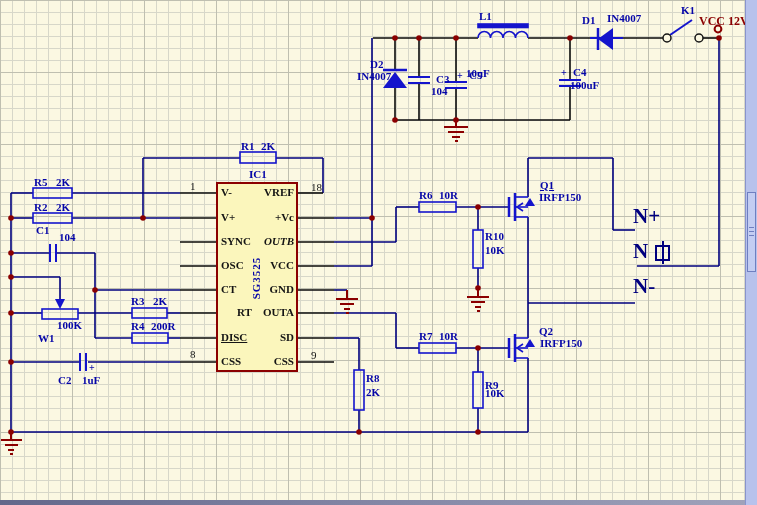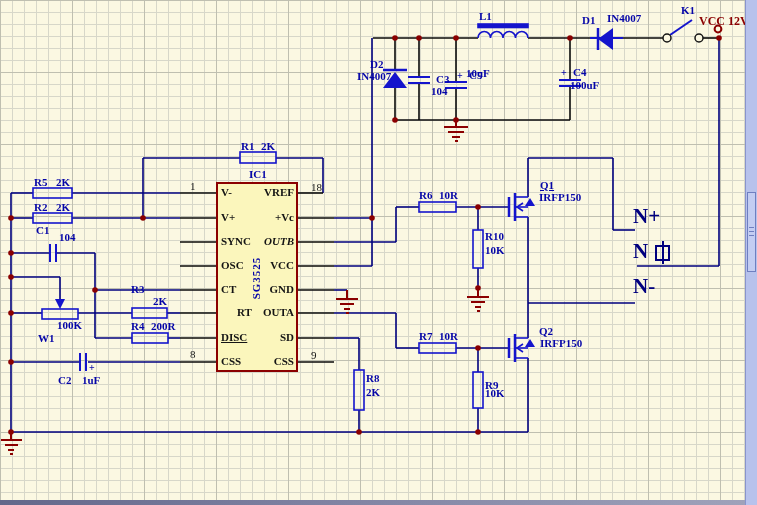--- a/index.html
+++ b/index.html
@@ -277,21 +277,21 @@
   <span class="lbl" style="left:241px;top:141px;">R1</span>
   <span class="lbl" style="left:261px;top:141px;">2K</span>
   <span class="lbl" style="left:34px;top:177px;">R5</span>
   <span class="lbl" style="left:56px;top:177px;">2K</span>
   <span class="lbl" style="left:34px;top:202px;">R2</span>
   <span class="lbl" style="left:56px;top:202px;">2K</span>
   <span class="lbl" style="left:36px;top:225px;">C1</span>
   <span class="lbl" style="left:59px;top:232px;">104</span>
   <span class="lbl" style="left:38px;top:333px;">W1</span>
   <span class="lbl" style="left:57px;top:320px;">100K</span>
-  <span class="lbl" style="left:131px;top:284px;">R3</span>
+  <span class="lbl" style="left:131px;top:296px;">R3</span>
   <span class="lbl" style="left:153px;top:296px;">2K</span>
   <span class="lbl" style="left:131px;top:321px;">R4</span>
   <span class="lbl" style="left:151px;top:321px;">200R</span>
   <span class="lbl" style="left:58px;top:375px;">C2</span>
   <span class="lbl" style="left:82px;top:375px;">1uF</span>
   <span class="lbl sm" style="left:89px;top:362px;">+</span>
   <span class="lbl" style="left:419px;top:190px;">R6</span>
   <span class="lbl" style="left:439px;top:190px;">10R</span>
   <span class="lbl" style="left:419px;top:331px;">R7</span>
   <span class="lbl" style="left:439px;top:331px;">10R</span>

